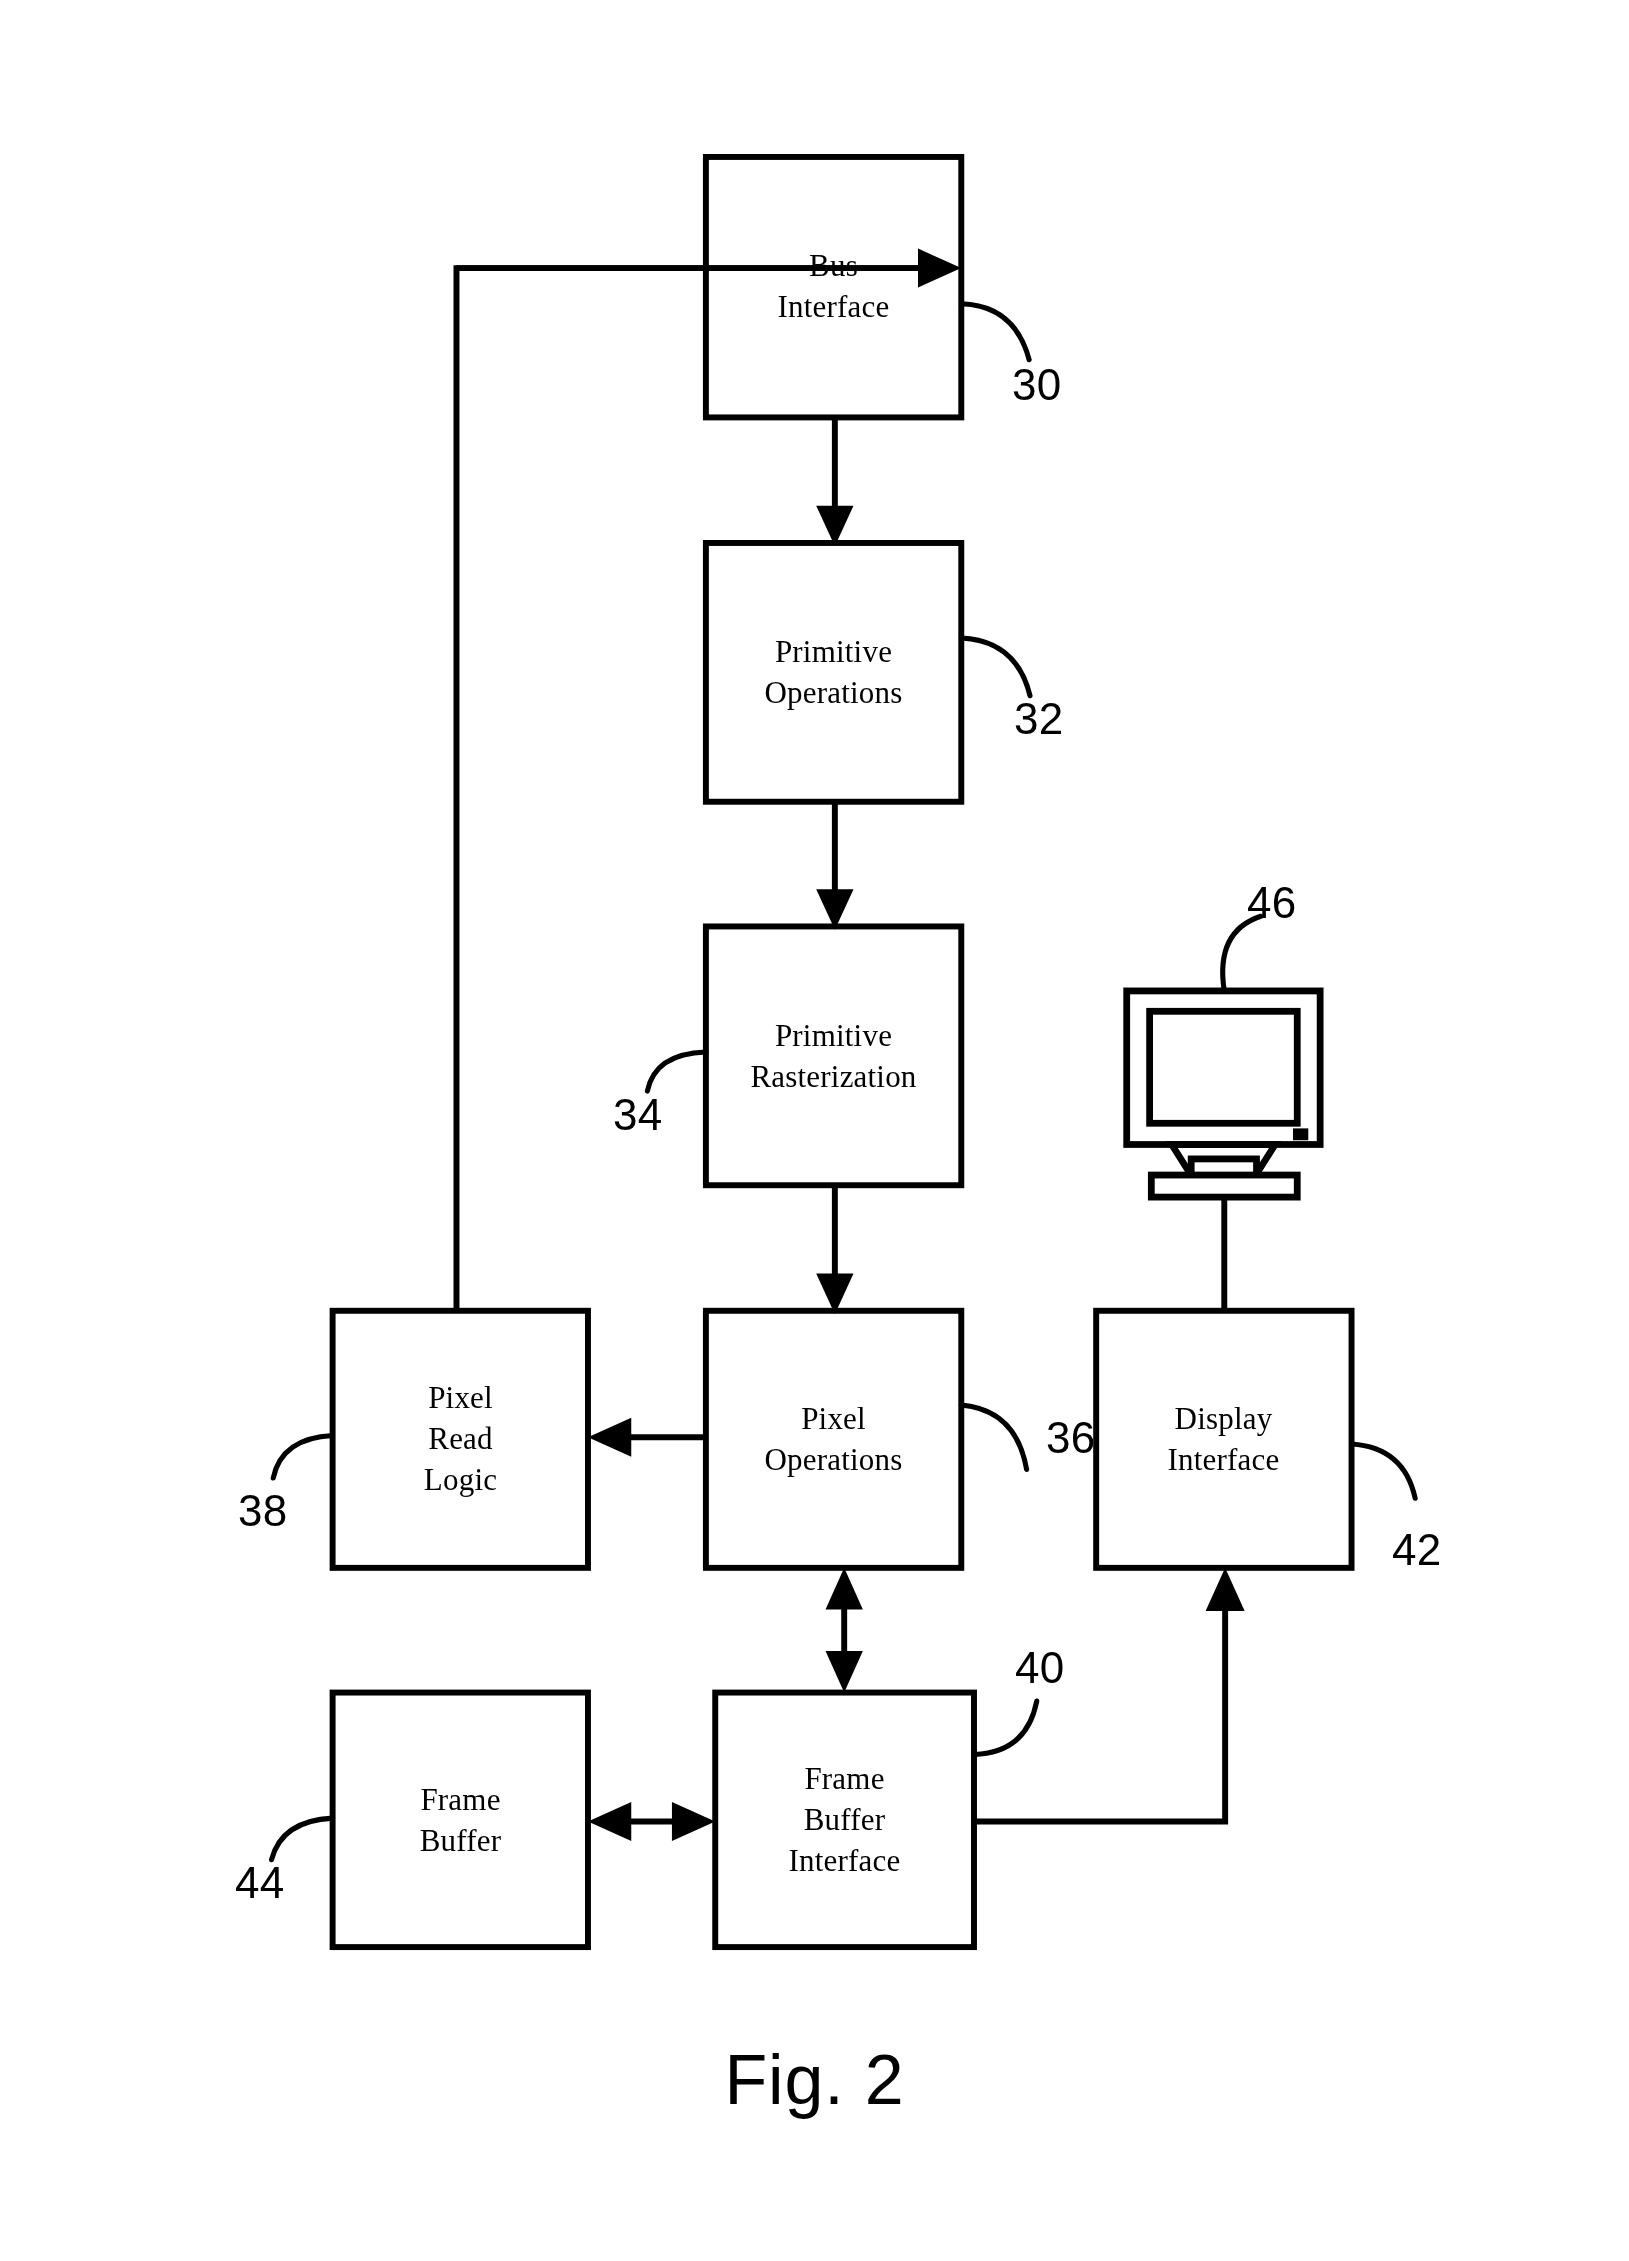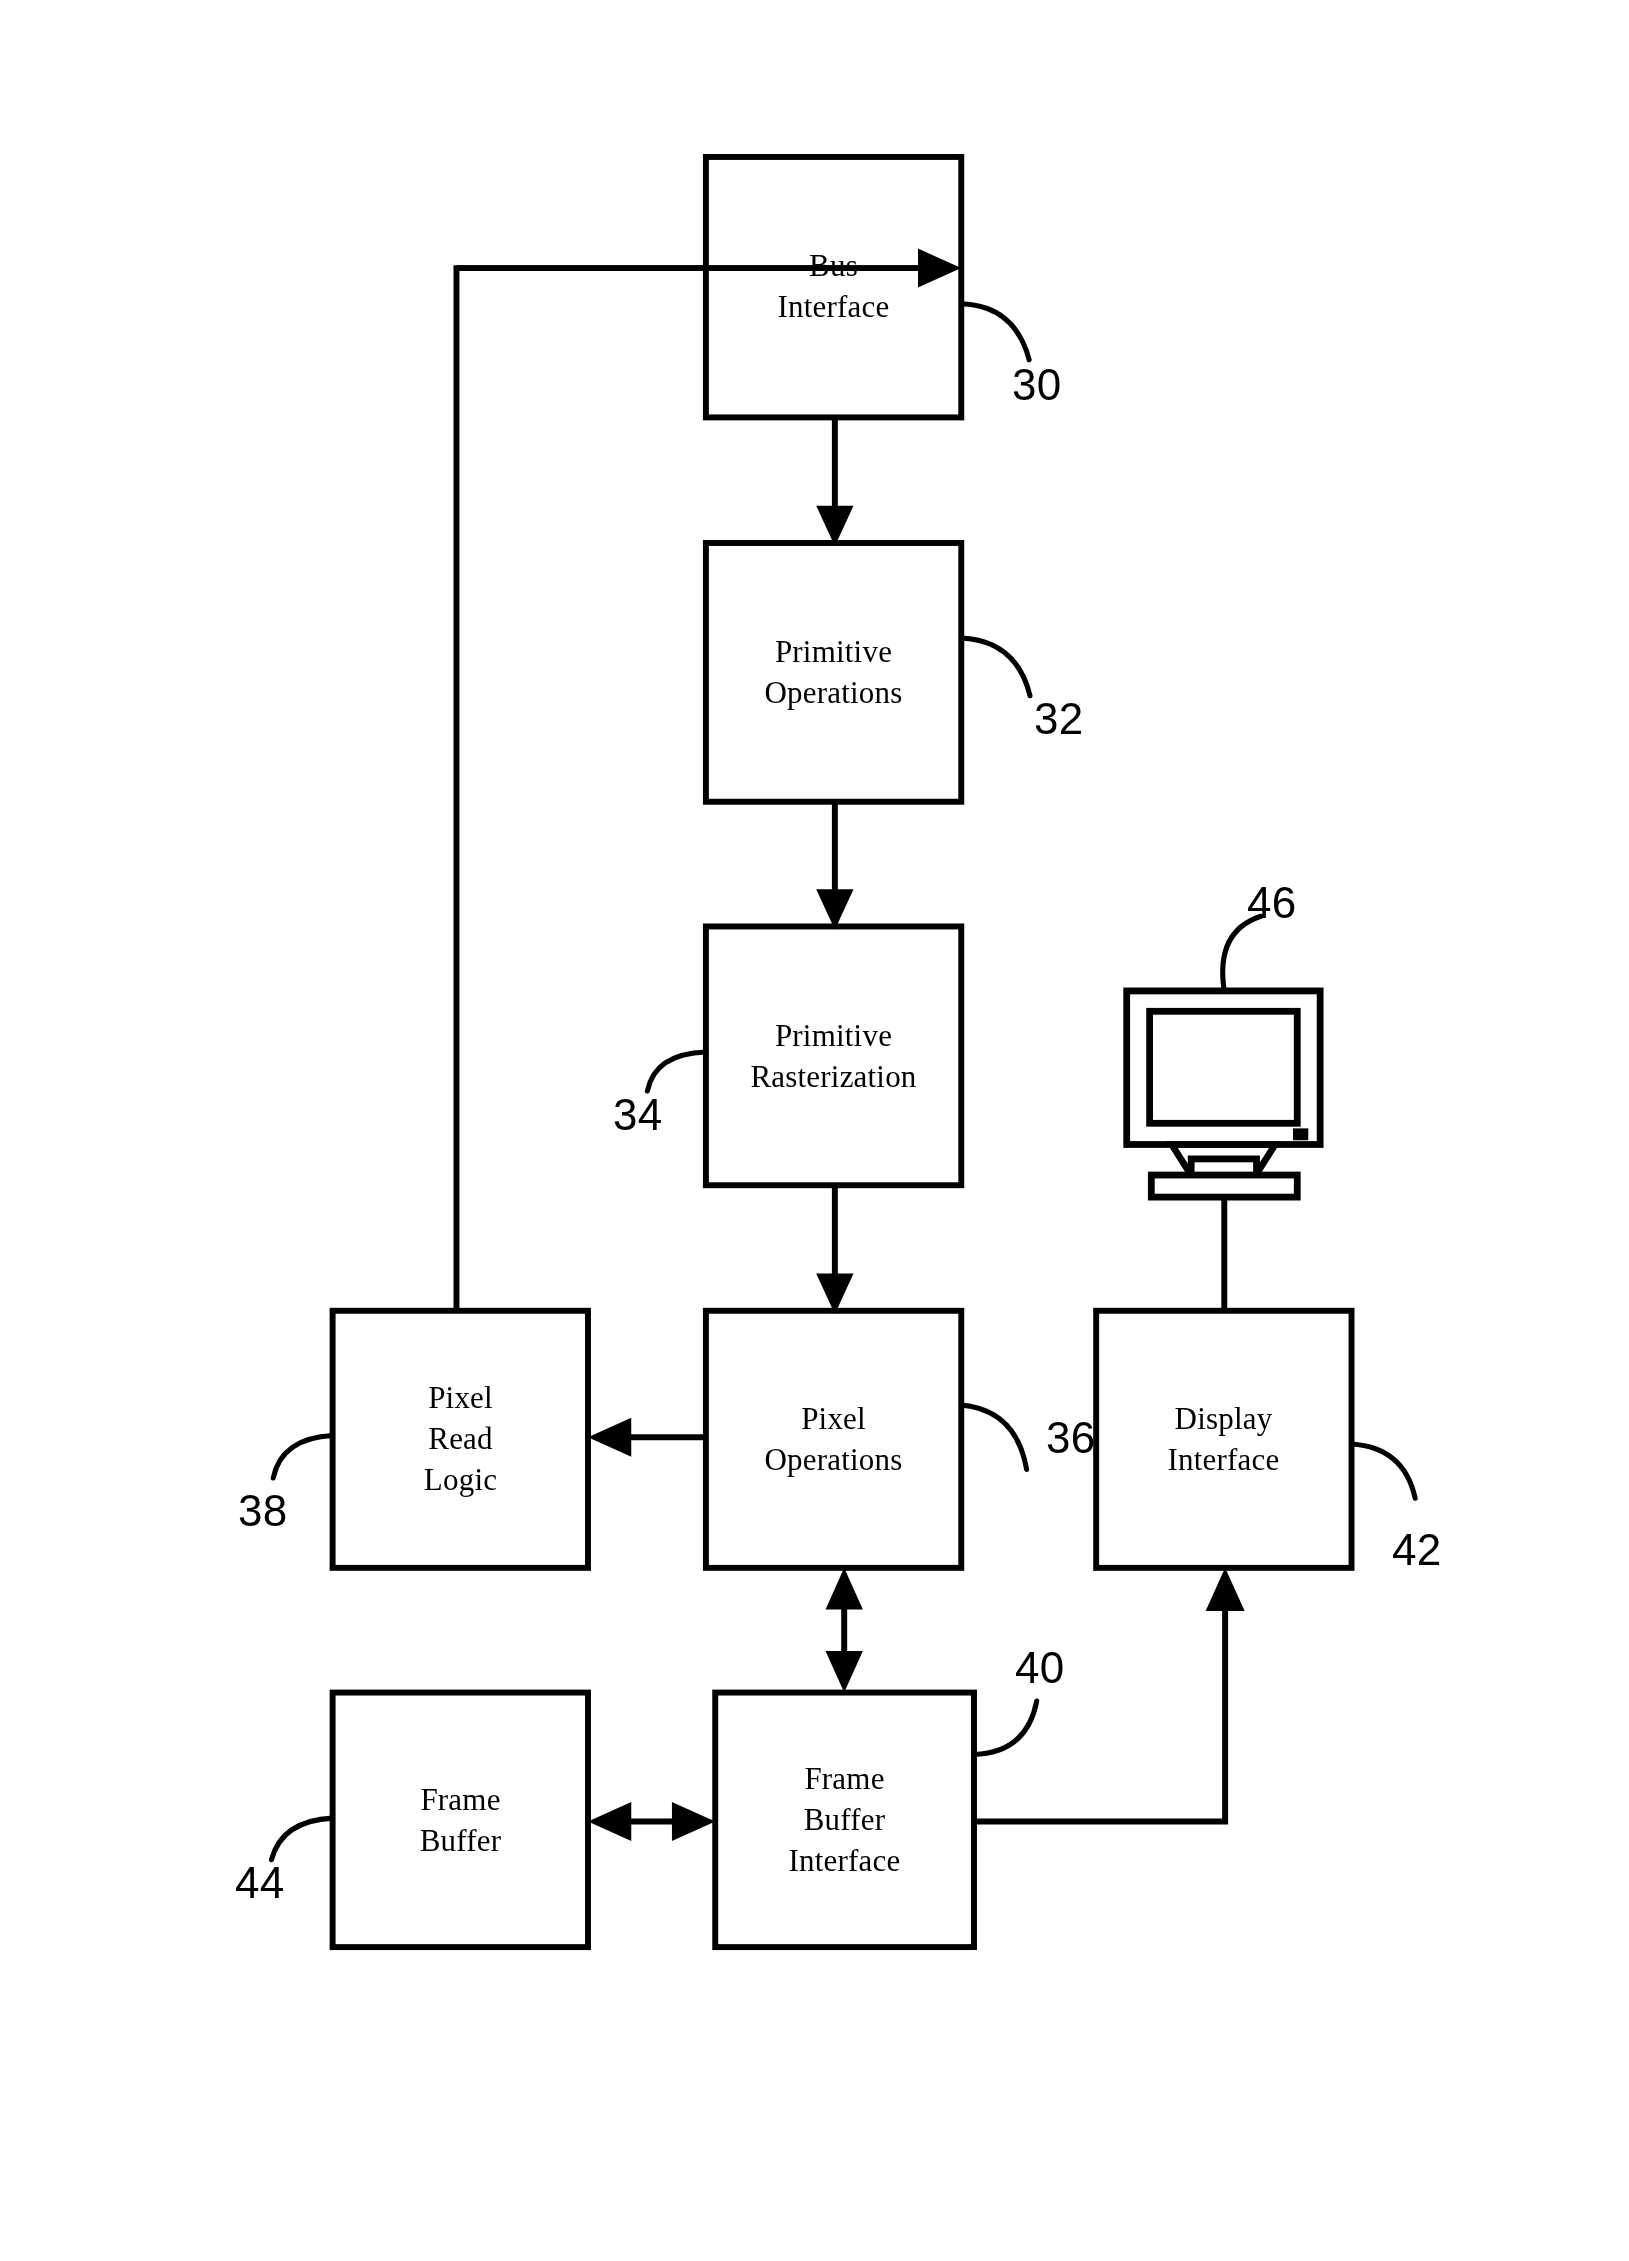--- a/index.html
+++ b/index.html
@@ -229,31 +229,32 @@
   </div>
 
   <div class="box-label" style="left:715px; top:1693px; width:259px; height:255px;">
     <span>Frame</span>
     <span>Buffer</span>
     <span>Interface</span>
   </div>
 
   <div class="ref-num" style="left:1012px; top:363px;">30</div>
 
-  <div class="ref-num" style="left:1014px; top:697px;margin-left:20px;">32</div>
+  <div class="ref-num" style="left:1014px; top:697px;">32</div>
 
   <div class="ref-num" style="left:613px; top:1093px;text-align:right;">34</div>
 
   <div class="ref-num" style="left:1002px; top:1416px;margin-left:44px;">36</div>
 
   <div class="ref-num" style="left:238px; top:1480px;margin-top:9px;">38</div>
 
   <div class="ref-num" style="left:1015px; top:1646px;">40</div>
 
   <div class="ref-num" style="left:1392px; top:1499px;margin-top:29px;">42</div>
 
   <div class="ref-num" style="left:235px; top:1861px;">44</div>
 
   <div class="ref-num" style="left:1247px; top:881px;">46</div>
 
+  <div class="fig-caption" style="top:2045px;">Fig. 2</div>
 
 </div>
 
 
 </body></html>

